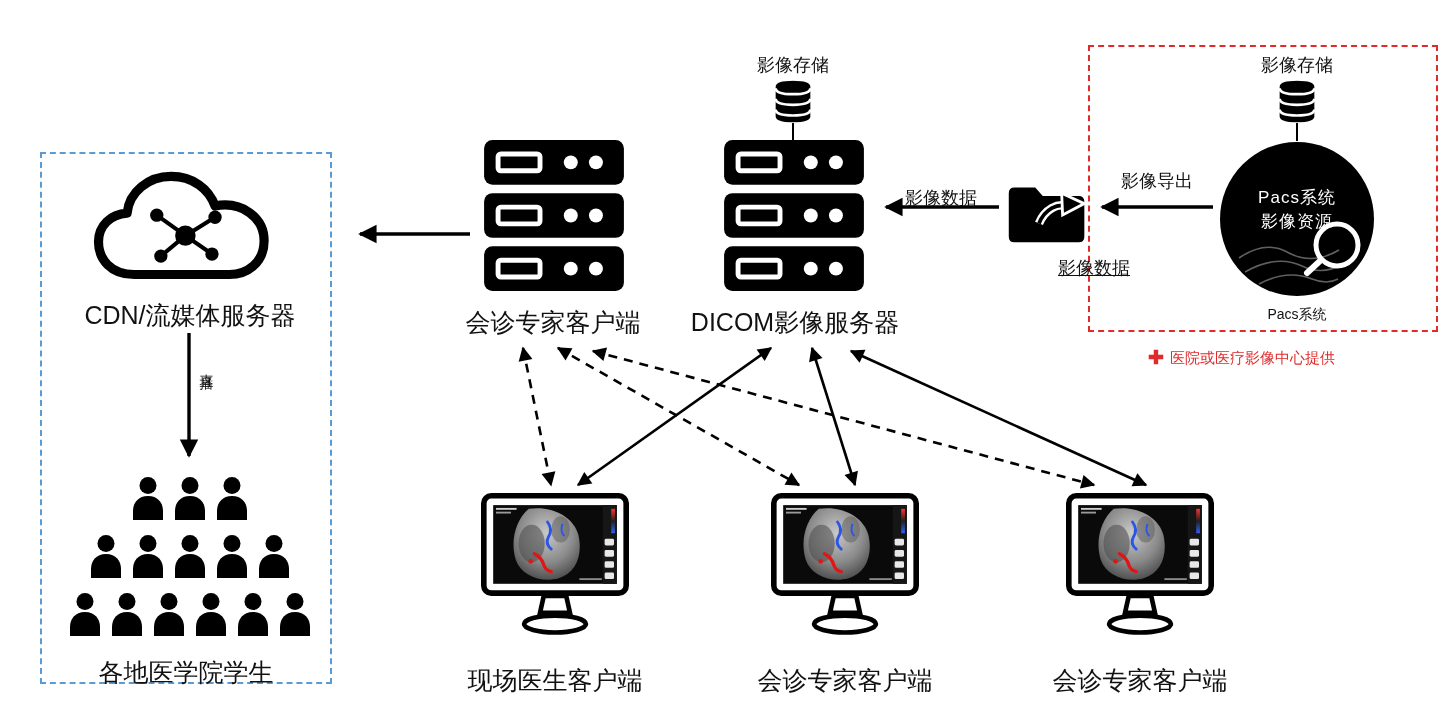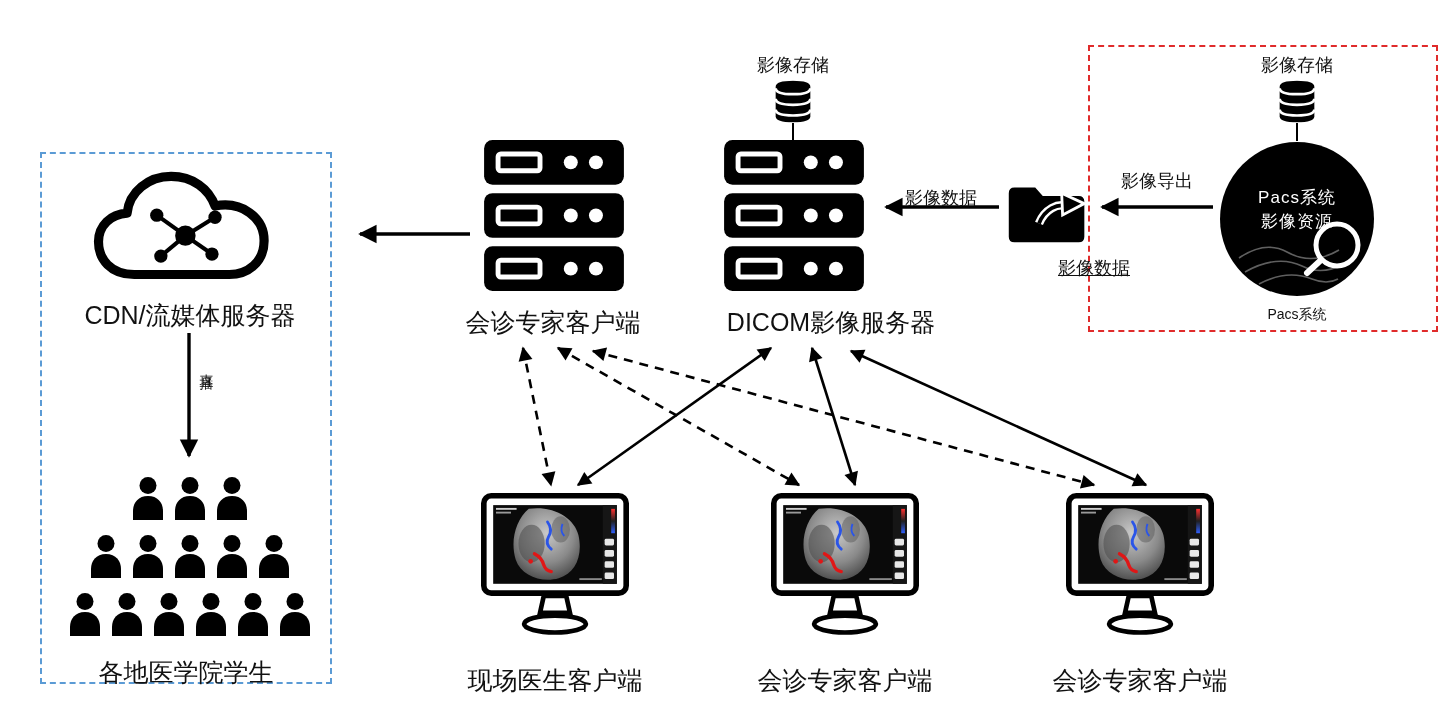--- a/index.html
+++ b/index.html
@@ -166,36 +166,39 @@
     </g>
     <g>
       <circle cx="120" cy="105" r="21" stroke="#fff" stroke-width="5" fill="none"></circle>
       <line x1="104" y1="120" x2="90" y2="133" stroke="#fff" stroke-width="6" stroke-linecap="round"></line>
     </g>
   </svg>
   <div class="pacs-text" style="left:1297px; top:186px;">Pacs系统</div>
   <div class="pacs-text" style="left:1297px; top:210px;text-align:center;">影像资源</div>
   <div class="caption" style="left:1297px; top:306px;">Pacs系统</div>
 
+  <div class="note" style="left:1148px; top:346px;">
+    <span class="plus">✚</span><span>医院或医疗影像中心提供</span>
+  </div>
 
   <svg class="abs" style="left:1005px; top:180px;" width="85" height="68" viewBox="0 0 90 72">
       <use href="#folder"></use>
     </svg>
   <div class="small-label" style="left:1094px; top:256px;text-decoration:underline;">影像数据</div>
   <div class="small-label" style="left:1157px; top:169px;">影像导出</div>
   <div class="small-label" style="left:941px;  top:186px;">影像数据</div>
 
   <div class="small-label" style="left:793px; top:53px;">影像存储</div>
   <svg class="abs" style="left:773px; top:80px;" width="40" height="43" viewBox="0 0 60 64">
       <use href="#database"></use>
     </svg>
   <svg class="abs" style="left:724px; top:140px;" width="140" height="151" viewBox="0 0 100 108">
       <use href="#server"></use>
     </svg>
-  <div class="node-label" style="left:795px; top:306px;margin-left:36px;">DICOM影像服务器</div>
+  <div class="node-label" style="left:795px; top:306px;">DICOM影像服务器</div>
 
   <svg class="abs" style="left:484px; top:140px;" width="140" height="151" viewBox="0 0 100 108">
       <use href="#server"></use>
     </svg>
   <div class="node-label" style="left:553px; top:306px;">会诊专家客户端</div>
 
   <svg class="abs" style="left:88px; top:160px;" width="205" height="138" viewBox="0 0 200 135">
       <use href="#cloud"></use>
     </svg>
   <div class="node-label" style="left:190px; top:299px;">CDN/流媒体服务器</div>

